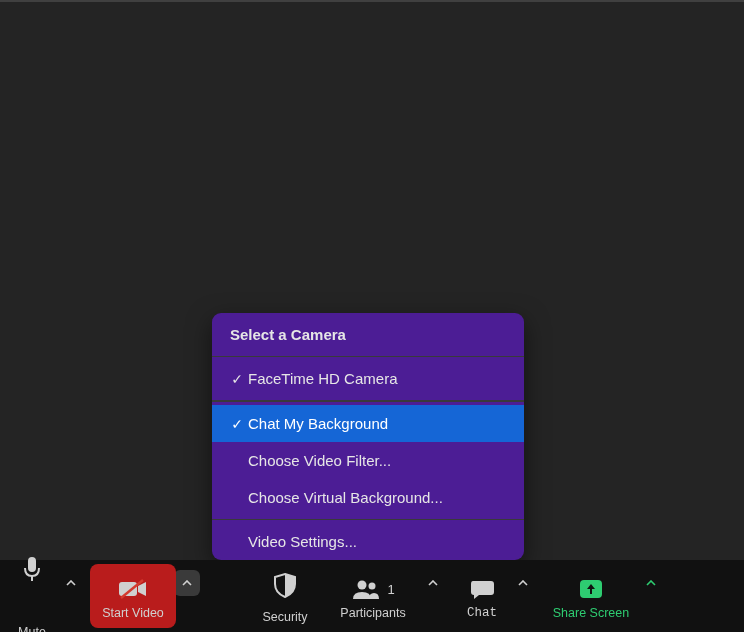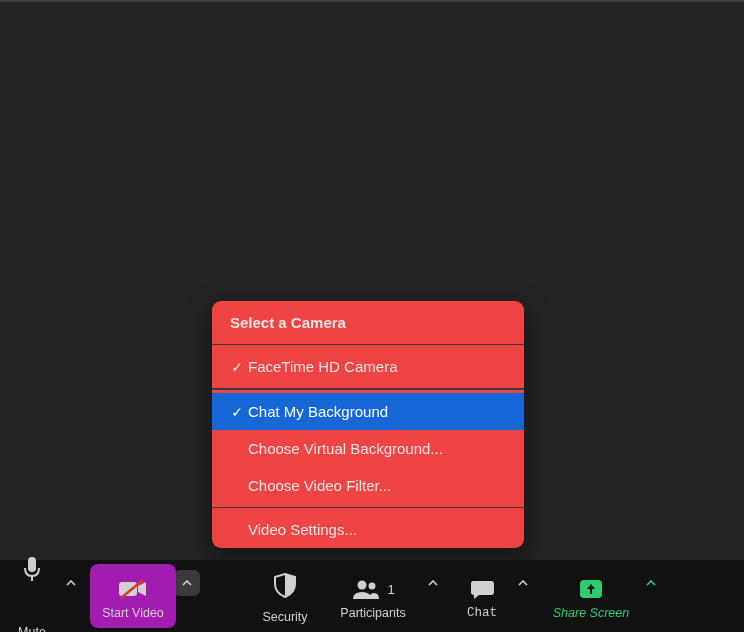--- a/index.html
+++ b/index.html
@@ -42,49 +42,49 @@
     position: relative;
     padding: 4px 6px 2px 6px;
   }
   .bar-item .icon-wrap {
     height: 30px;
     display: flex;
     align-items: center;
     justify-content: center;
   }
   .bar-item.active {
-    background: #a21caf;
+    background: #b91c1c;
     justify-content: center;
   }
   .bar-chevron {
     width: 26px;
     height: 26px;
     display: flex;
     align-items: center;
     justify-content: center;
     border-radius: 6px;
     cursor: pointer;
     margin-left: -2px;
     margin-right: 6px;
     align-self: flex-start;
     margin-top: 10px;
   }
   .bar-chevron.active {
     background: #3a3a3a;
   }
   .bar-label { margin-top: 2px; }
-  .green { color: #2ecc71; font-style: italic; }
+  .green { color: #2ecc71; }
 
   
   .popup {
     position: absolute;
     left: 212px;
-    bottom: 84px;
+    bottom: 72px;
     width: 312px;
-    background: #ef4444;
+    background: #4c1d95;
     border-radius: 9px;
     box-shadow: 0 8px 24px rgba(0,0,0,0.5);
     overflow: hidden;
     color: #e6e6e6;
   }
   .popup-header {
     padding: 13px 18px 10px 18px;
     font-weight: 600;
     font-size: 15px;
   }
@@ -139,26 +139,26 @@
 
   <div class="popup-divider strong"></div>
 
   <div class="popup-item selected">
     <span class="check-slot">✓</span>
     <span>Chat My Background</span>
   </div>
 
   <div class="popup-item">
     <span class="check-slot"></span>
+    <span>Choose Video Filter...</span>
+  </div>
+
+  <div class="popup-item">
+    <span class="check-slot"></span>
     <span>Choose Virtual Background...</span>
-  </div>
-
-  <div class="popup-item">
-    <span class="check-slot"></span>
-    <span>Choose Video Filter...</span>
   </div>
 
 
   <div class="popup-divider"></div>
 
   <div class="popup-item">
     <span class="check-slot"></span>
     <span>Video Settings...</span>
   </div>
 </div>

